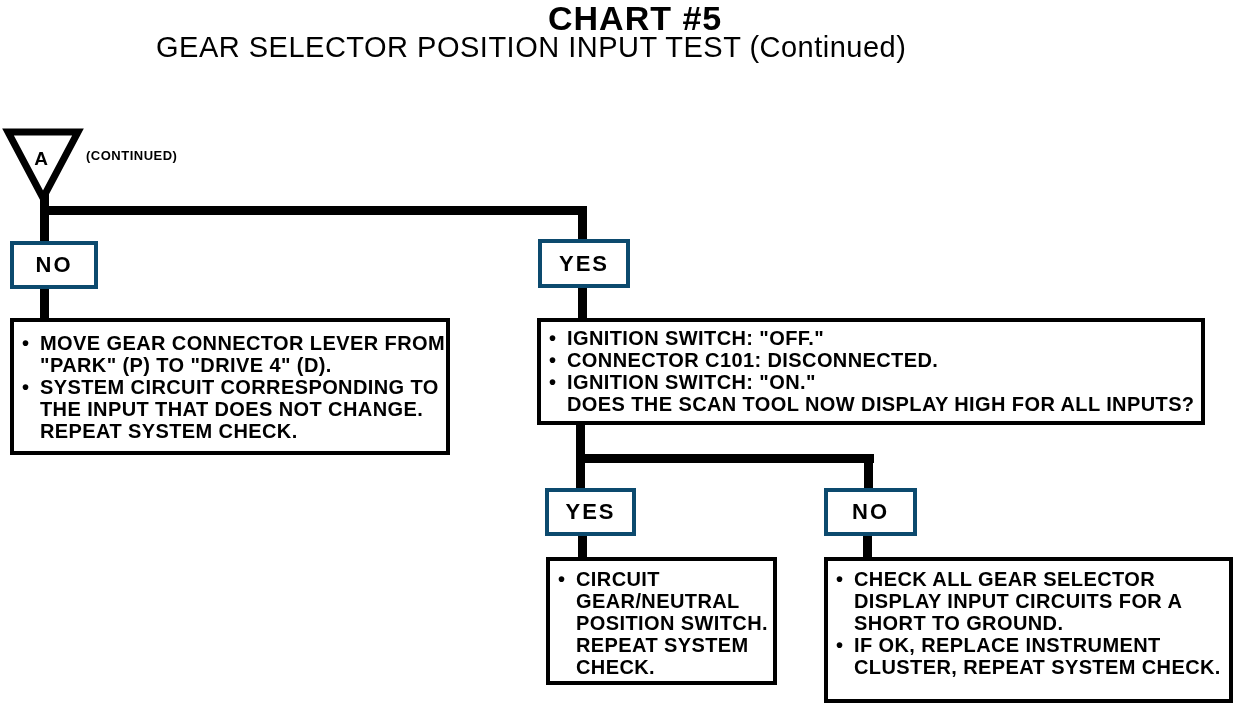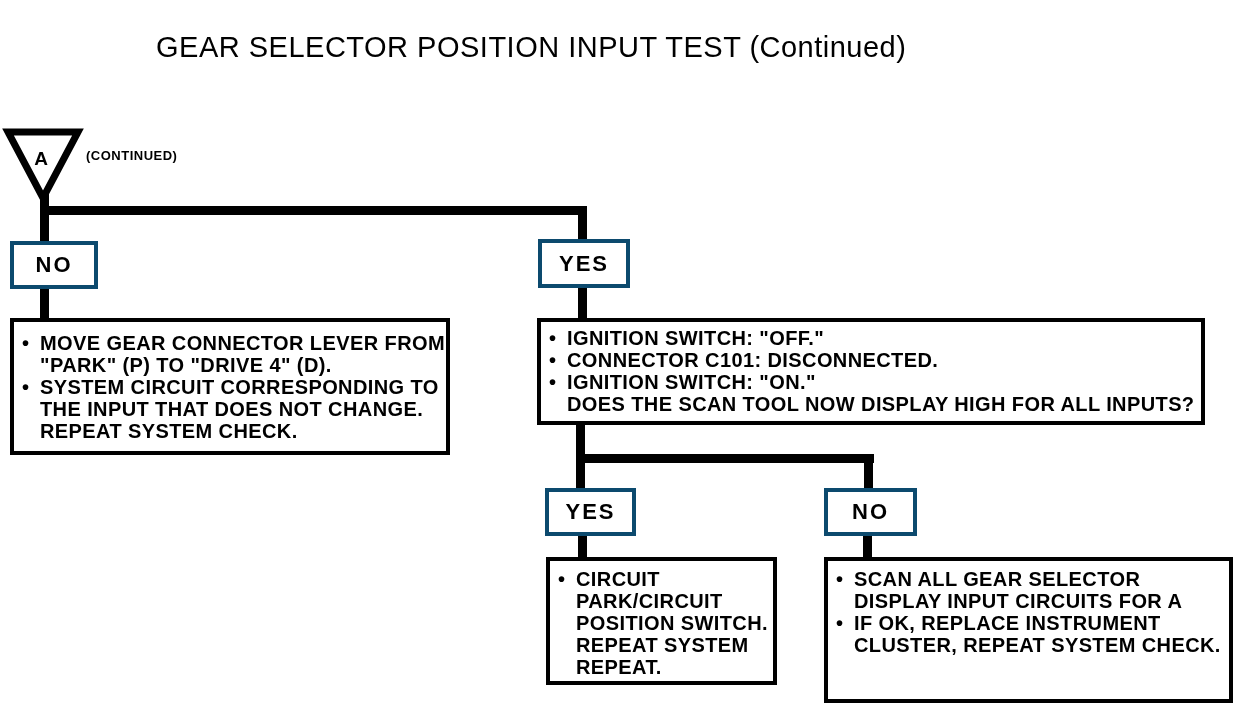--- a/index.html
+++ b/index.html
@@ -55,20 +55,21 @@
   .abox-inner.bot { padding-top: 7px; }
   .aline { display: flex; }
   .bullet { flex: 0 0 18px; width: 18px; }
   .btxt { flex: 1; white-space: nowrap; }
 </style>
 </head>
 <body>
 
 <div class="page">
 
+  <div class="title1">CHART #5</div>
   <div class="title2">GEAR SELECTOR POSITION INPUT TEST (Continued)</div>
 
   <div class="cline" style="left:40px; top:190px; width:9px; height:53px;"></div>
   <div class="cline" style="left:40px; top:206px; width:547px; height:9px;"></div>
   <div class="cline" style="left:578px; top:210px; width:9px; height:31px;"></div>
   <div class="cline" style="left:40px; top:287px; width:9px; height:33px;"></div>
   <div class="cline" style="left:578px; top:286px; width:9px; height:36px;"></div>
   <div class="cline" style="left:576px; top:422px; width:9px; height:68px;"></div>
   <div class="cline" style="left:576px; top:454px; width:298px; height:9px;"></div>
   <div class="cline" style="left:864px; top:454px; width:9px; height:36px;"></div>
@@ -141,46 +142,50 @@
   </div>
 
   <div class="abox" style="left:546px; top:557px; width:231px; height:128px;">
     <div class="abox-inner bot">
       <div class="aline">
         <span class="bullet">•</span>
         <span class="btxt">CIRCUIT</span>
       </div>
       <div class="aline">
         <span class="bullet"></span>
-        <span class="btxt">PARK/CIRCUIT</span>
+        <span class="btxt">GEAR/NEUTRAL</span>
       </div>
       <div class="aline">
         <span class="bullet"></span>
         <span class="btxt">POSITION SWITCH.</span>
       </div>
       <div class="aline">
         <span class="bullet"></span>
         <span class="btxt">REPEAT SYSTEM</span>
       </div>
       <div class="aline">
         <span class="bullet"></span>
-        <span class="btxt">REPEAT.</span>
+        <span class="btxt">CHECK.</span>
       </div>
     </div>
   </div>
 
   <div class="abox" style="left:824px; top:557px; width:409px; height:146px;">
     <div class="abox-inner bot">
       <div class="aline">
         <span class="bullet">•</span>
-        <span class="btxt">SCAN ALL GEAR SELECTOR</span>
+        <span class="btxt">CHECK ALL GEAR SELECTOR</span>
       </div>
       <div class="aline">
         <span class="bullet"></span>
         <span class="btxt">DISPLAY INPUT CIRCUITS FOR A</span>
+      </div>
+      <div class="aline">
+        <span class="bullet"></span>
+        <span class="btxt">SHORT TO GROUND.</span>
       </div>
       <div class="aline">
         <span class="bullet">•</span>
         <span class="btxt">IF OK, REPLACE INSTRUMENT</span>
       </div>
       <div class="aline">
         <span class="bullet"></span>
         <span class="btxt">CLUSTER, REPEAT SYSTEM CHECK.</span>
       </div>
     </div>

